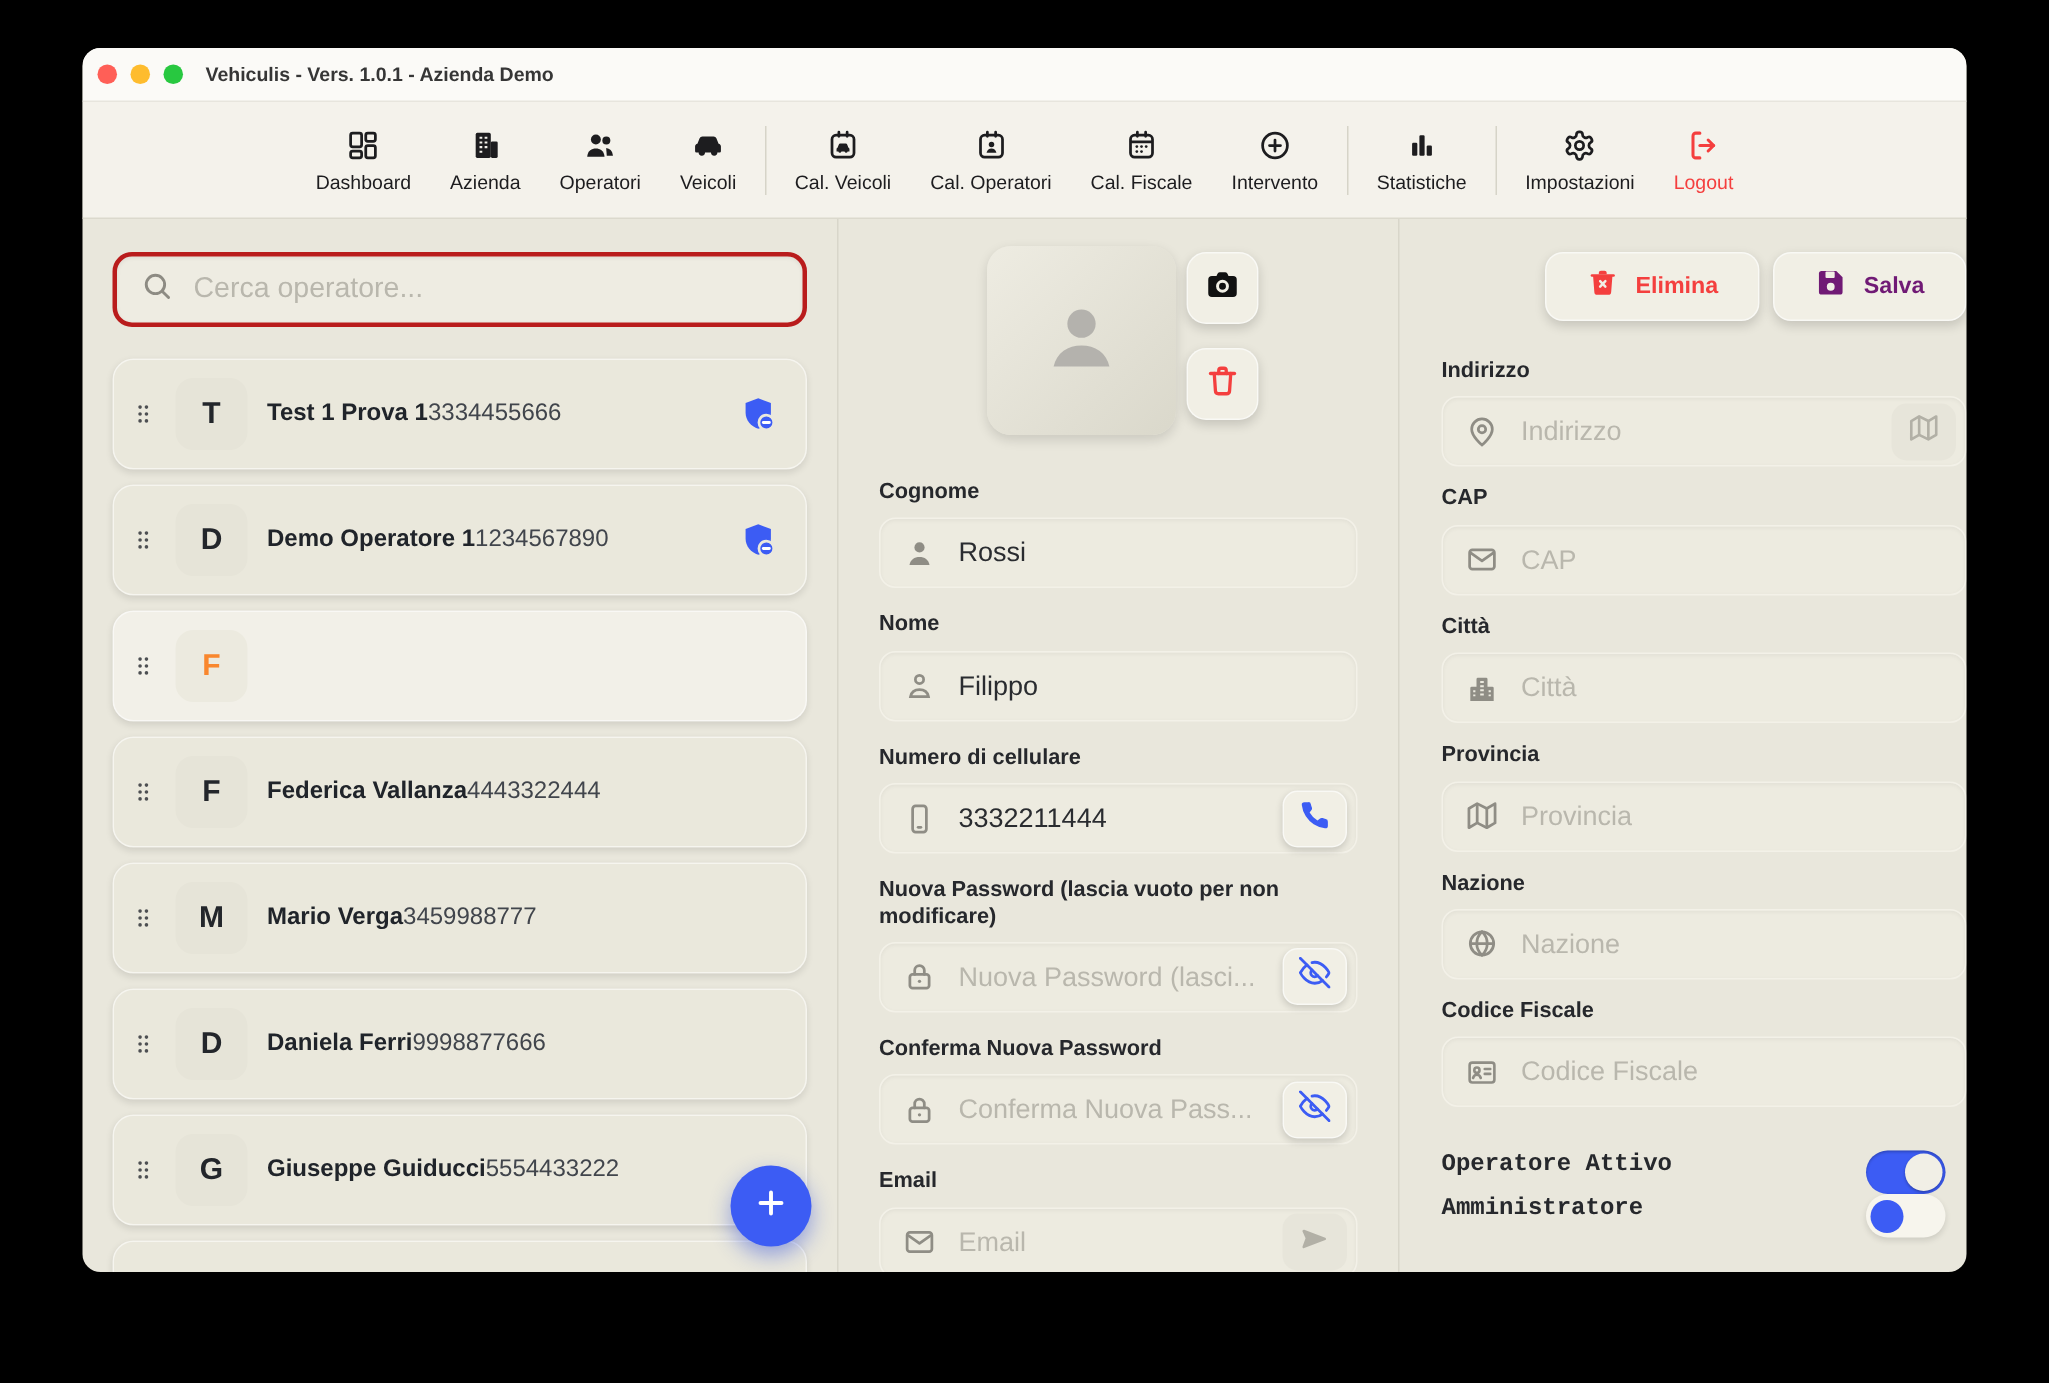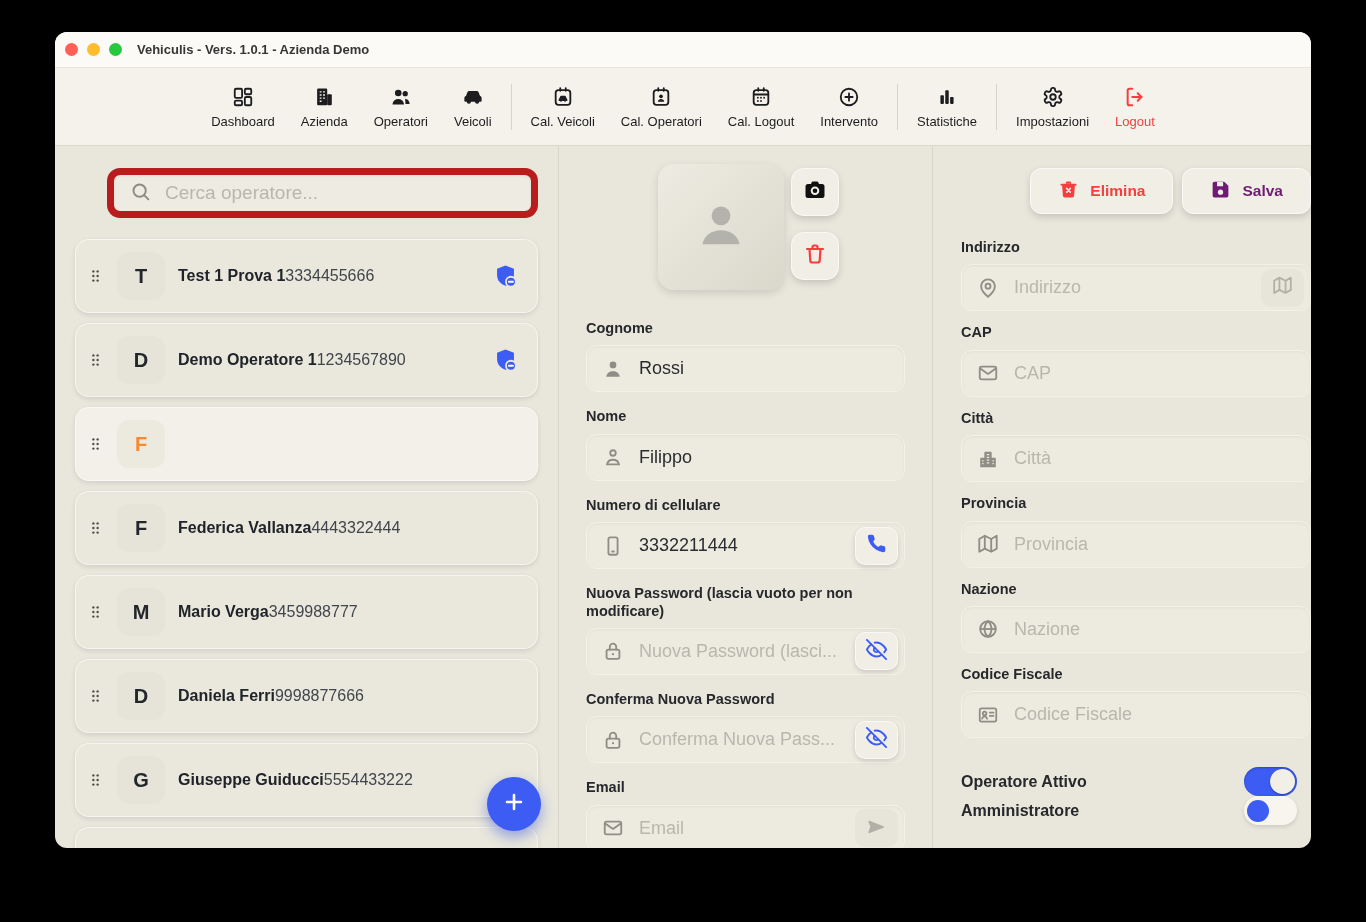--- a/index.html
+++ b/index.html
@@ -39,23 +39,23 @@
   .nav-item.logout { color:#f43f3e;align-items:center; }
   .nav-div { width:1px; height:46px; background:#d6d4c8; margin:0 6px; flex:none; }
   
   .content { flex:1; display:flex; overflow:hidden; }
   .vdiv { width:1px; background:#d8d6ca; flex:none; }
   .col-left  { width:503px; flex:none; padding:22px 20px 0; position:relative; }
   .col-mid   { width:373px; flex:none; padding:0 27px; position:relative; }
   .col-right { flex:1; padding:0 14px 0 28px; }
   
   .search {
-    height:50px; border-radius:13px; background:#eeece2; border:7px solid #b91c1c;
+    height:50px; border-radius:13px; background:#eeece2; border:3px solid #b91c1c;
     box-shadow:inset 0 1px 3px rgba(0,0,0,.07);
-    display:flex; align-items:center; gap:12px; padding:0 16px; margin-bottom:21px;margin-left:32px;
+    display:flex; align-items:center; gap:12px; padding:0 16px; margin-bottom:21px;
   }
   .search svg { width:21px; height:21px; color:#8d8b83; flex:none; }
   .search input { flex:1; border:0; outline:0; background:transparent; font-size:19px; color:#2a2a2e; font-family:inherit; }
   input::placeholder { color:#b9b7ad; opacity:1; }
   .op-item {
     height:74px; border-radius:14px; background:#eae8dc;
     border:1px solid rgba(255,255,255,.55);
     box-shadow:0 2px 5px rgba(0,0,0,.10);
     display:flex; align-items:center; gap:13px; padding:0 18px 0 11px;
     margin-bottom:10px; cursor:pointer;
@@ -129,21 +129,21 @@
     height:46px; border-radius:12px; background:#f1efe5;
     border:1px solid rgba(255,255,255,.6);
     box-shadow:0 3px 7px rgba(0,0,0,.15);
     display:flex; align-items:center; justify-content:center; gap:11px;
     font-size:15.5px; font-weight:800; padding:0 27px; cursor:pointer;
   }
   .action-btn svg { width:21px; height:21px; }
   .action-btn.delete { color:#f43f3e; }
   .action-btn.save  { color:#701a75; }
   
-  .toggle-row { display:flex; align-items:center; justify-content:space-between; padding-right:14px; }
+  .toggle-row { display:flex; justify-content:space-between; padding-right:14px;font-family:Liberation Mono, monospace; }
   .toggle-row.first { margin-top:29px; }
   .toggle-row + .toggle-row { }
   .toggle-label { font-size:16px; font-weight:800; color:#26282c; }
   .toggle { width:53px; height:29px; border-radius:15px; position:relative; cursor:pointer; flex:none; }
   .toggle.on  { background:#3c5cf4; box-shadow:inset 0 1px 2px rgba(0,0,0,.25); }
   .toggle.on .knob  { position:absolute; right:2px; top:2px; width:25px; height:25px; border-radius:50%; background:#f1efe6; box-shadow:0 1px 2px rgba(0,0,0,.3); }
   .toggle.off { background:#f7f5ed; box-shadow:0 2px 4px rgba(0,0,0,.12); }
   .toggle.off .knob { position:absolute; left:3px; top:3.5px; width:22px; height:22px; border-radius:50%; background:#3c5cf4; }
 </style>
 </head>
@@ -232,21 +232,21 @@
             <path d="M9 2.3v3M15 2.3v3M4.5 9.3h15"></path>
             <g fill="currentColor" stroke="none">
               <circle cx="8.6" cy="12.8" r="1"></circle>
               <circle cx="12" cy="12.8" r="1"></circle>
               <circle cx="15.4" cy="12.8" r="1"></circle>
               <circle cx="8.6" cy="16.4" r="1"></circle>
               <circle cx="12" cy="16.4" r="1"></circle>
             </g>
           </svg>
         </span>
-      <span class="nav-label">Cal. Logout</span>
+      <span class="nav-label">Cal. Fiscale</span>
     </div>
     <div class="nav-item">
       <span>
           <svg viewBox="0 0 24 24" fill="none" stroke="currentColor" stroke-width="2" stroke-linecap="round">
             <circle cx="12" cy="12" r="9"></circle>
             <path d="M12 8v8M8 12h8"></path>
           </svg>
         </span>
       <span class="nav-label">Intervento</span>
     </div>

